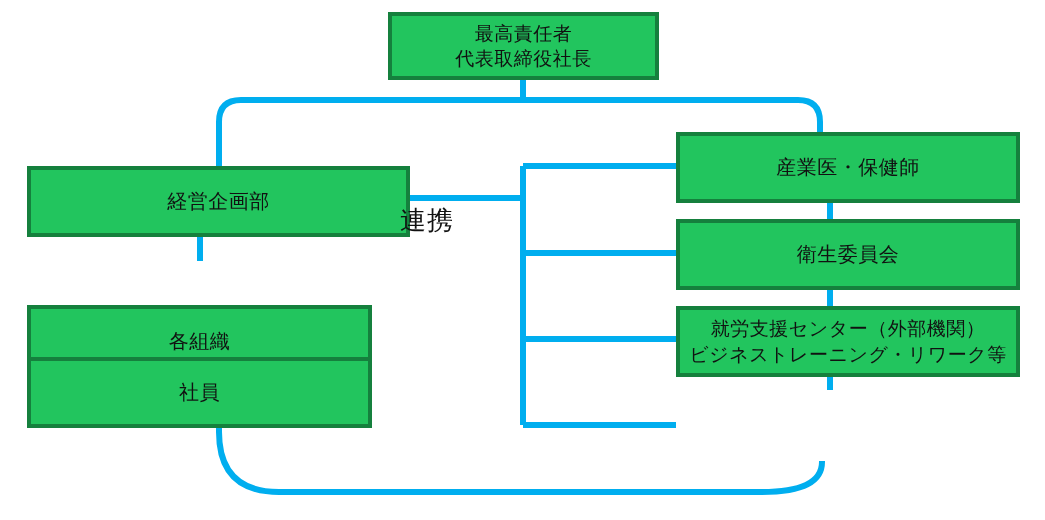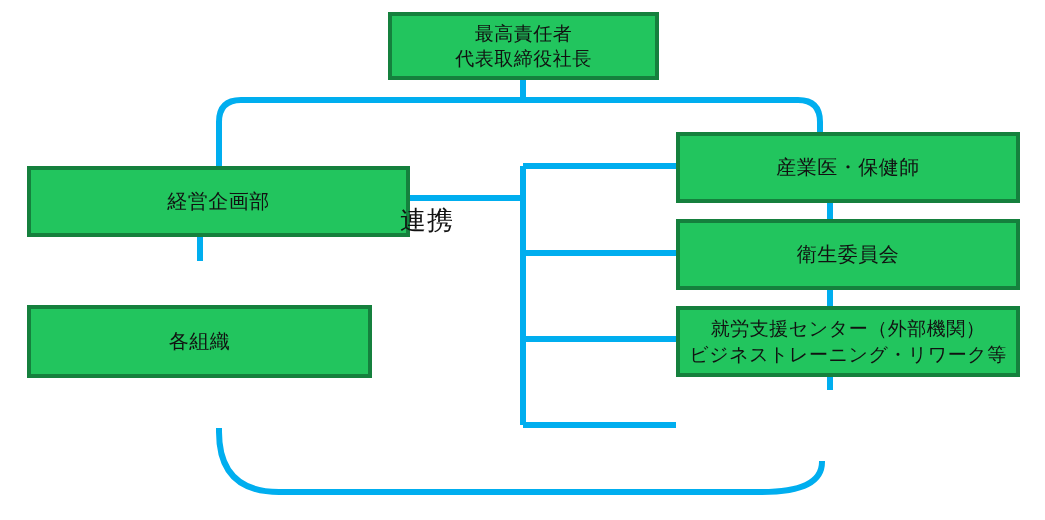--- a/index.html
+++ b/index.html
@@ -103,20 +103,23 @@
   </div>
 
   <div class="node node-kikaku">
     <span class="node-label">経営企画部</span>
   </div>
 
   <div class="node node-soshiki">
     <span class="node-label">各組織</span>
   </div>
 
+  <div class="node node-shain">
+    <span class="node-label">社員</span>
+  </div>
 
   <div class="node node-sangyoi">
     <span class="node-label">産業医・保健師</span>
   </div>
 
   <div class="node node-shuro">
     <span class="node-label">就労支援センター（外部機関）
 ビジネストレーニング・リワーク等</span>
   </div>
 

